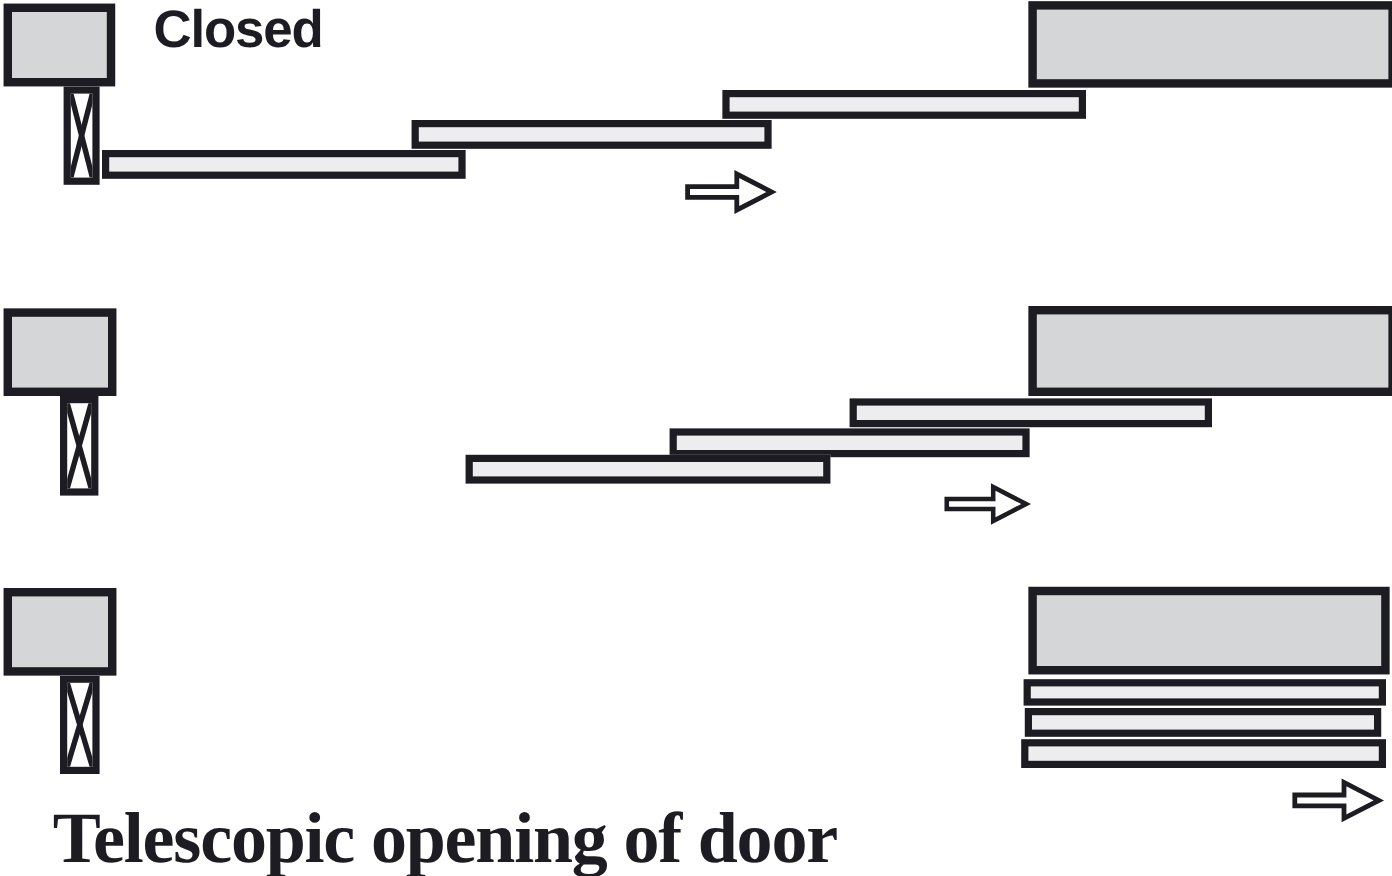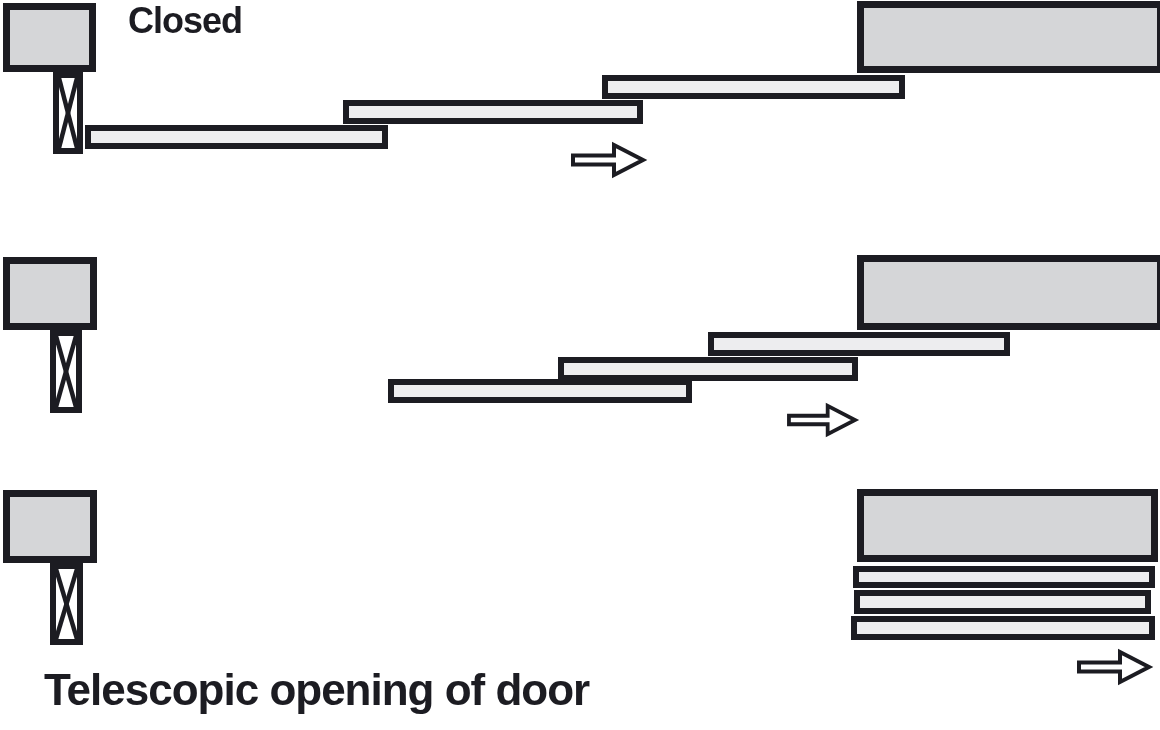--- a/index.html
+++ b/index.html
@@ -43,36 +43,37 @@
   .arrow-icon { position: absolute; overflow: visible; }
   .arrow-icon polygon {
     fill: var(--arrow-fill, #ffffff);
     stroke: var(--outline, #1c1c22);
     stroke-width: 4;
     stroke-linejoin: miter;
   }
   .stage-label {
     position: absolute;
     font-weight: bold;
-    font-size: 36px;
+    font-size: 44px;
     line-height: 1;
     letter-spacing: -1px;
     color: var(--outline, #1c1c22);
     white-space: nowrap;
   }
   .caption {
     position: absolute;
     left: 44px;
     top: 668px;
     font-weight: bold;
-    font-size: 44px;
+    font-size: 60px;
     line-height: 1;
     letter-spacing: -1px;
     color: var(--outline, #1c1c22);
     white-space: nowrap;
+    font-family: Liberation Serif, serif;
   }
 </style>
 </head>
 <body>
 
 <div class="canvas">
 
   <section class="stage">
     <div class="wall-block" style="left:3px; top:3px; width:93px; height:69px"></div>
     <div class="post" style="left:53px; top:72px; width:30px; height:82px">

